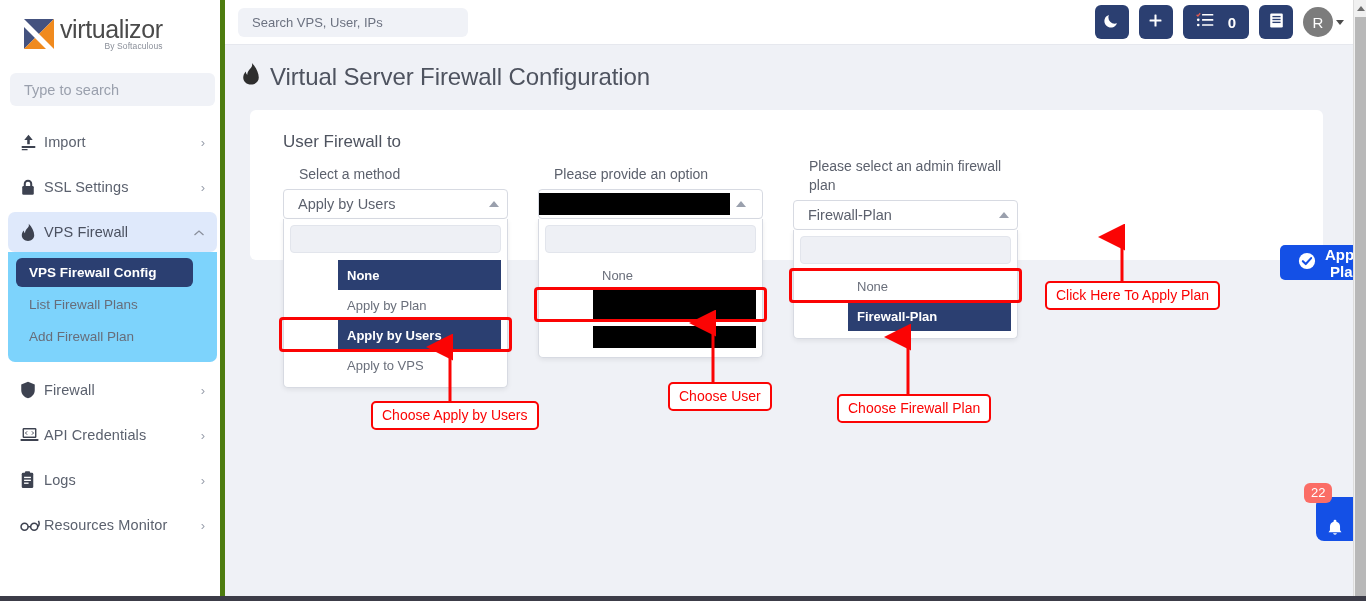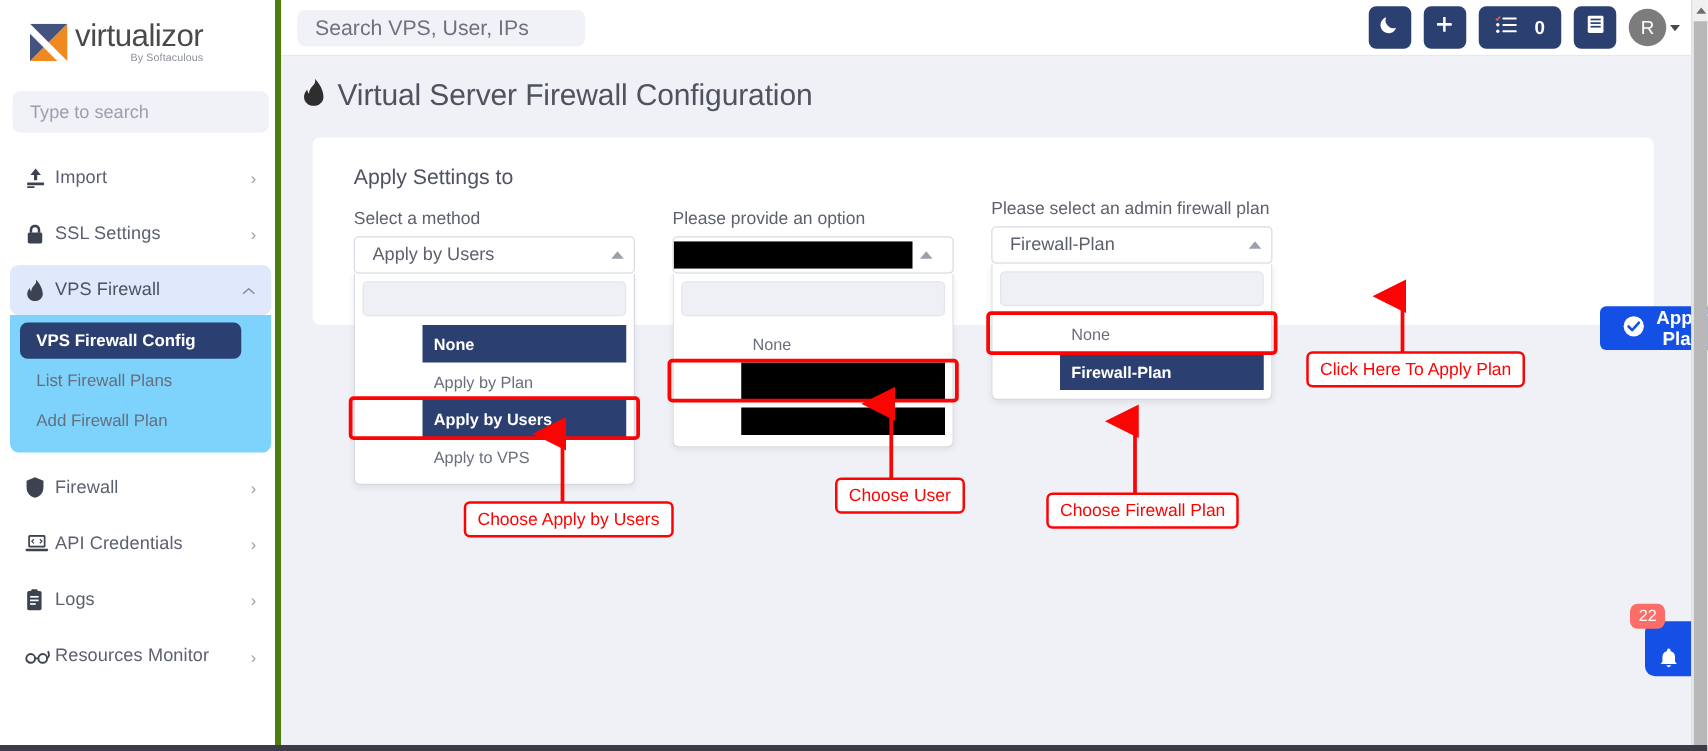--- a/index.html
+++ b/index.html
@@ -51,21 +51,21 @@
   .sub-item.sel { background: #2b3f71; color: #ffffff; font-weight: bold; }
 
   
   #topbar {
     position: absolute; left: 225px; top: 0; width: 1129px; height: 45px;
     background: #ffffff; border-bottom: 1px solid #e6e8ee;
   }
   #top-search {
     position: absolute; left: 13px; top: 8px; width: 230px; height: 29px;
     background: #f0f2f7; border: none; border-radius: 6px; padding: 0 14px;
-    font-family: "Liberation Sans", sans-serif; font-size: 17px; color: #666c79;
+    font-family: "Liberation Sans", sans-serif; font-size: 13px; color: #666c79;
   }
   #top-search::placeholder { color: #6c7280; }
 
   .tb-right { position: absolute; right: 10px; top: 5px; display: flex; align-items: center; gap: 10px; }
   .tb-btn {
     width: 34px; height: 34px; border-radius: 6px; background: #2b3f71;
     display: flex; align-items: center; justify-content: center;
     color: #ffffff; cursor: pointer; border: none;
   }
   .tb-pill {
@@ -91,21 +91,21 @@
     font-size: 24px; color: #4e535f; letter-spacing: -0.1px;
     display: flex; align-items: center; gap: 9px; font-weight: 400;
   }
   #card {
     position: absolute; left: 25px; top: 65px; width: 1073px; height: 150px;
     background: #ffffff; border-radius: 6px;
   }
   .card-title { position: absolute; left: 33px; top: 22px; font-size: 17px; color: #4e535f; }
 
   .field { position: absolute; top: 55px; }
-  .field-label { font-size: 14px; color: #5c616d; line-height: 19px; margin-bottom: 5px; }
+  .field-label { font-size: 14px; color: #5c616d; line-height: 19px; margin-bottom: 5px; margin-left: 16px; }
 
   .sel-box {
     width: 100%; height: 30px; background: #ffffff; border: 1px solid #d7dae2;
     border-radius: 4px; display: flex; align-items: center;
     padding: 0 8px 0 14px; font-size: 14.5px; color: #5c616d; cursor: pointer;
     position: relative;
   }
   .sel-box .val { flex: 1; overflow: hidden; white-space: nowrap; }
   .caret-up { width: 0; height: 0; border-left: 5px solid transparent; border-right: 5px solid transparent;
               border-bottom: 6px solid #9aa0ad; }
@@ -378,21 +378,21 @@
     <div id="page-title">
       <span>
         <svg width="20" height="23" viewBox="0 0 18 20" fill="#2e2e2e">
           <path d="M9.8 0.6 C10.6 3.4 9.3 4.6 8.2 5.8 C6.9 7.3 5.6 8.9 5.6 11.3 C5.6 11.3 4.4 10.2 4.3 8.3 C2.9 9.9 2 11.8 2 13.6 C2 17.2 5.1 20 9 20 C12.9 20 16 17.2 16 13.6 C16 9.2 13.3 4.2 9.8 0.6 Z"></path>
         </svg>
       </span>
       <span>Virtual Server Firewall Configuration</span>
     </div>
 
     <div id="card">
-      <div class="card-title">Apply Settings to</div>
+      <div class="card-title">User Firewall to</div>
 
       <div class="field" style="left:33px; width:225px;">
         <div class="field-label">Select a method</div>
         <div style="position:relative">
           <div class="sel-box">
             <span class="val">Apply by Users</span>
             <span class="caret-up"></span>
           </div>
           <div class="dropdown">
             <input class="dd-search" type="text" style="">

